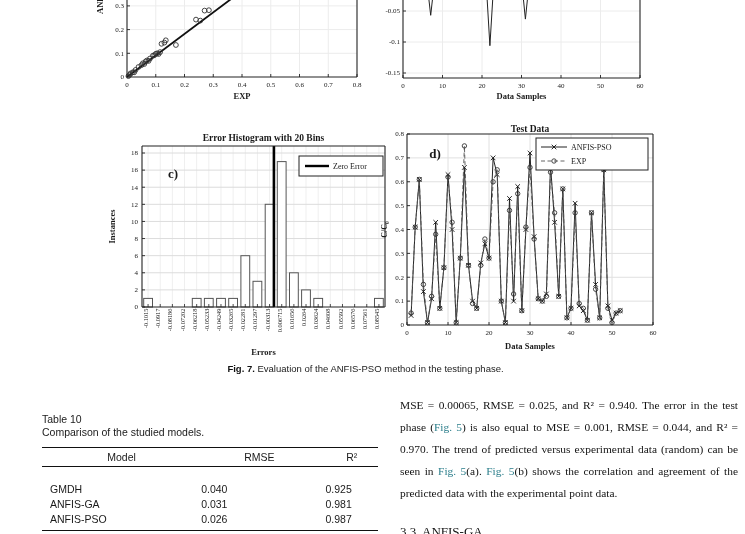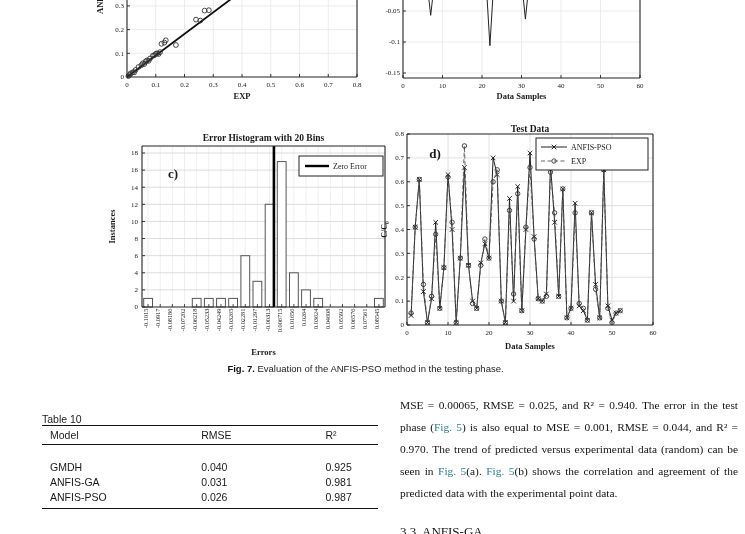--- a/index.html
+++ b/index.html
@@ -13,21 +13,21 @@
   svg text{font-family:"Liberation Serif",serif;fill:#1a1a1a}
   .caption{position:absolute;top:363px;left:0;width:731px;text-align:center;
            font-family:"Liberation Sans",sans-serif;font-size:9.5px;color:#222}
   .caption b{color:#111}
   .tablewrap{position:absolute;left:42px;top:413px;width:336px;
              font-family:"Liberation Sans",sans-serif;color:#1a1a1a}
   .tlabel{font-weight:normal;font-size:10.5px}
   .tcap{font-size:10.5px;margin:1px 0 9px}
   table{width:100%;border-collapse:collapse;font-size:10.5px;table-layout:fixed}
   col.c1{width:45%}col.c2{width:37%}col.c3{width:18%}
-  thead th{font-weight:normal;text-align:left;padding:3px 0 3px 8px;
+  thead th{font-weight:normal;text-align:center;padding:3px 0 3px 8px;
            border-top:1px solid #111;border-bottom:1px solid #111}
   tbody td{text-align:left;padding:1.6px 0 1.6px 8px}
   tbody tr:first-child td{padding-top:16px}
   tbody tr:last-child td{padding-bottom:5px;border-bottom:1px solid #111}
   .textcol{position:absolute;left:400px;top:394px;width:338px;font-size:11.4px;
            line-height:22px;text-align:justify;color:#141414}
   .textcol p{margin:0}
   .textcol .link{cursor:pointer}
   .textcol h3{font-weight:normal;font-size:13px;margin:17px 0 24px 0}
   .indent{text-indent:13px}
@@ -512,20 +512,21 @@
           <line x1="163" y1="37" x2="189" y2="37" stroke="#555" stroke-width="0.9" stroke-dasharray="4,2.5"></line>
           <circle cx="176" cy="37" r="2.2" fill="none" stroke="#333" stroke-width="0.9"></circle>
           <text x="193" y="40" font-size="8" text-anchor="start">EXP</text>
         </g>
       </svg></div>
 
   <div class="caption"><b>Fig. 7.</b><span> Evaluation of the ANFIS-PSO method in the testing phase.</span></div>
 
   <div class="tablewrap">
     <div class="tlabel">Table 10</div>
+    <div class="tcap">Comparison of the studied models.</div>
     <table>
       <colgroup>
           <col class="c1">
           <col class="c2">
           <col class="c3">
         </colgroup>
       <thead>
           <tr id="thead-row">
             <th>Model</th>
             <th>RMSE</th>

